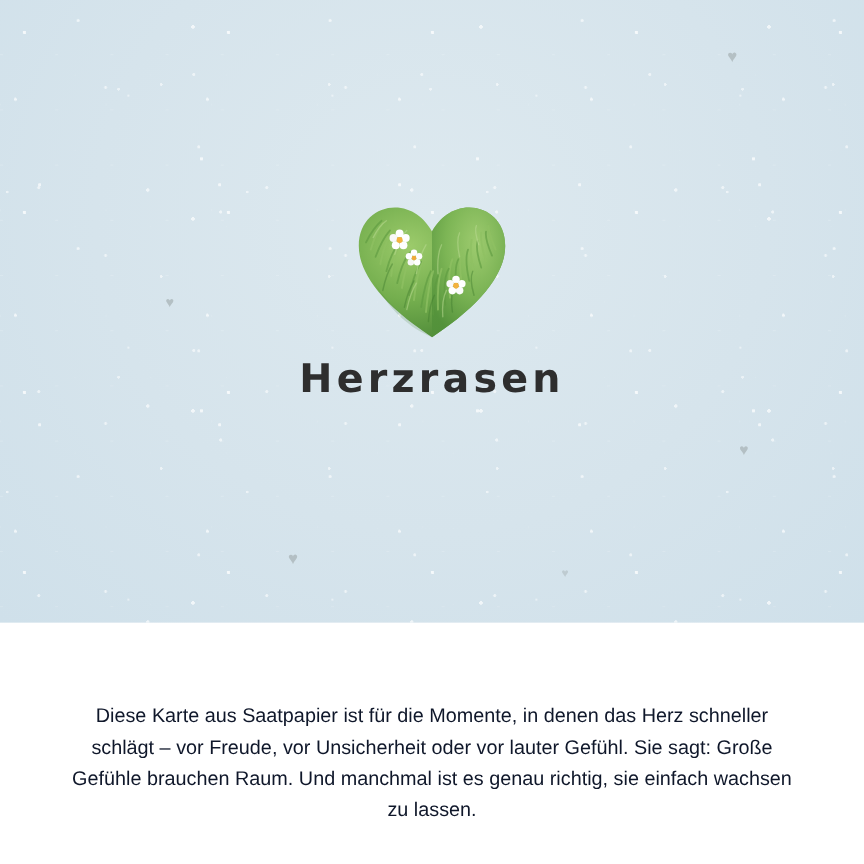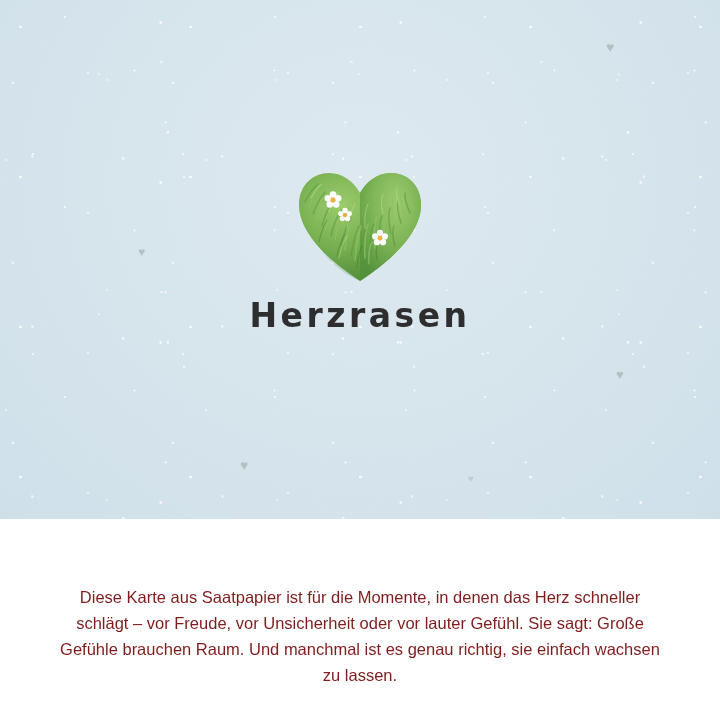--- a/index.html
+++ b/index.html
@@ -121,21 +121,21 @@
     width: 720px;
     height: 201px;
     background: #ffffff;
   }
   .caption {
     position: absolute;
     left: 60px;
     top: 48px;
     width: 600px;
     text-align: center;
-    color: #7f1d1d;
+    color: #0f172a;
     font-size: 16.5px;
     line-height: 26px;
     font-family: "Liberation Sans", sans-serif;
   }
 </style>
 </head>
 <body>
 
 <div class="card">
 

